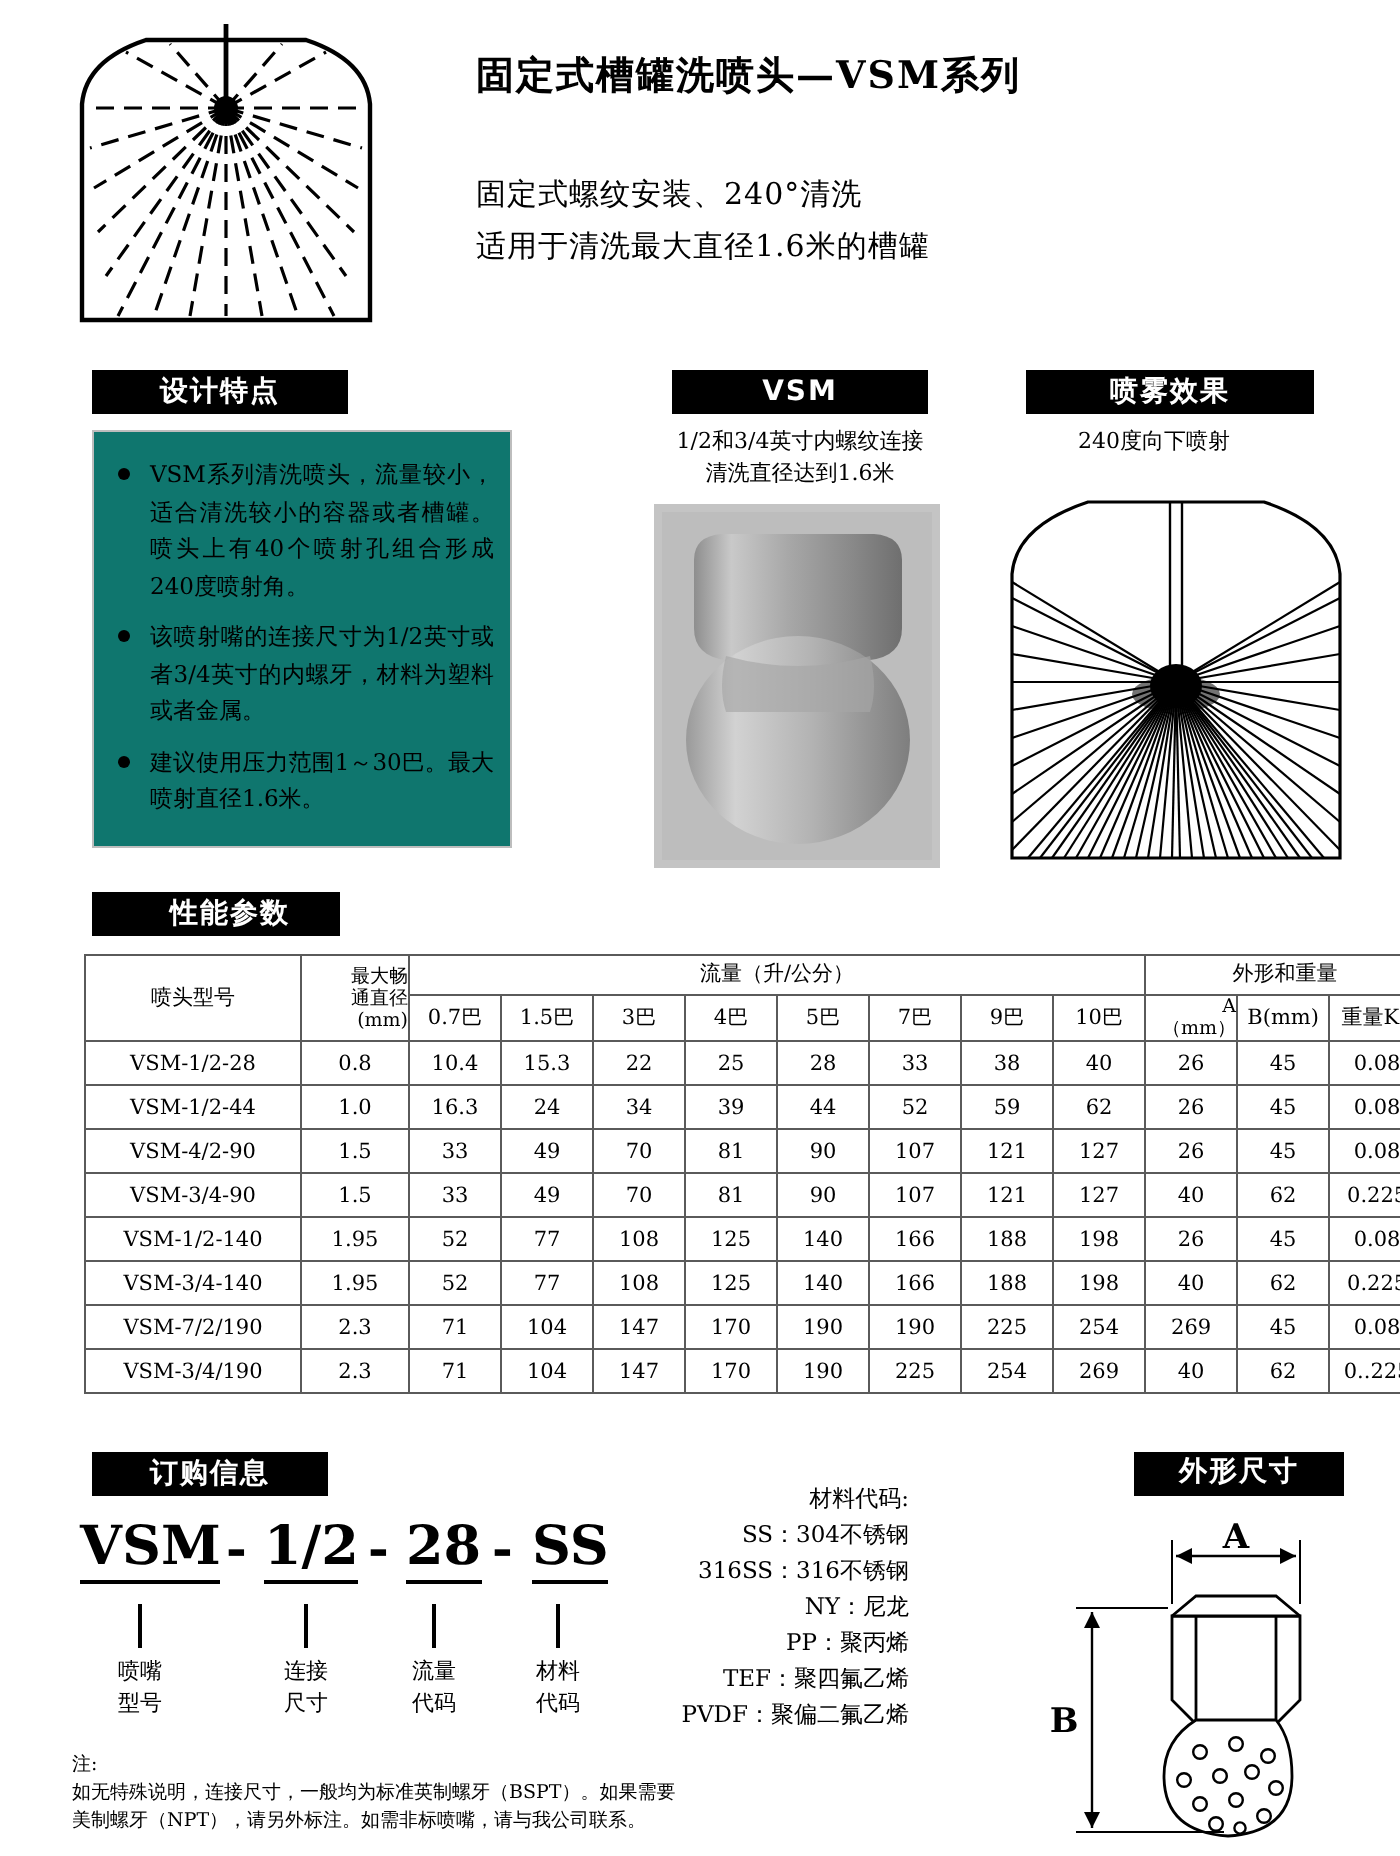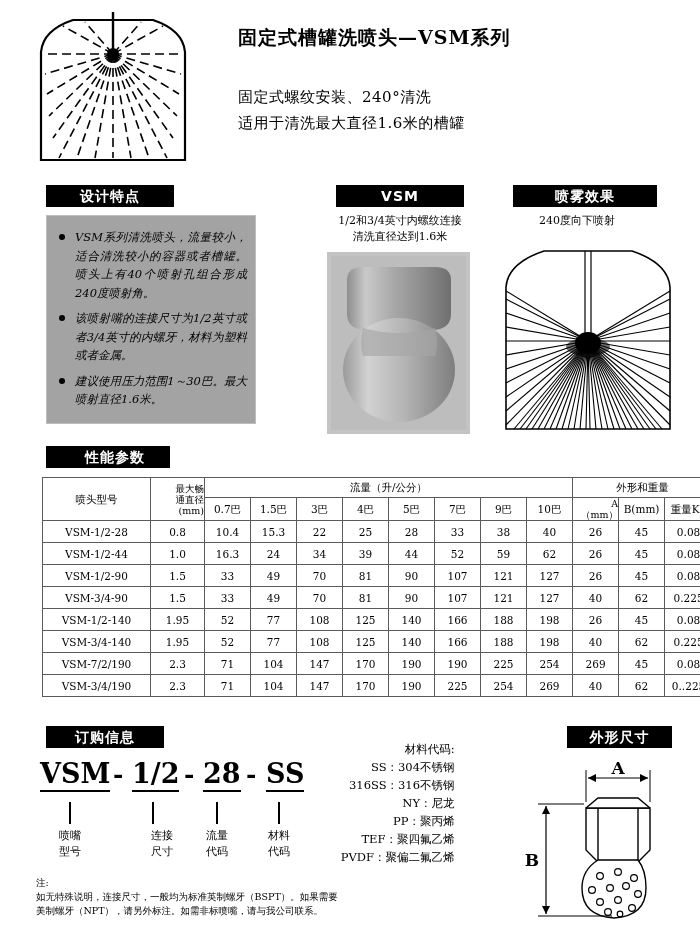--- a/index.html
+++ b/index.html
@@ -28,21 +28,21 @@
   .hdr-sub{
     position:absolute;left:238px;top:84px;
     font-size:15px;line-height:26px;letter-spacing:.5px;
     font-family:"DejaVu Serif","Liberation Serif",serif;
   }
 
   
   .feat-banner{position:absolute;left:46px;top:185px;width:128px;height:22px;font-size:14px;line-height:22px;}
   .feat-box{
     position:absolute;left:46px;top:215px;width:208px;height:207px;
-    border:1px solid #bdbdbd;background:#a3a3a3;font-style:italic;
+    border:1px solid #bdbdbd;background:#0f766e;
   }
   .feat-list{margin:0;padding:12px 8px 0 8px;list-style:none;}
   .feat-list li{
     position:relative;padding-left:20px;margin-bottom:7px;
     font-size:11.5px;line-height:18.5px;text-align:justify;
     font-family:"DejaVu Serif","Liberation Serif",serif;
   }
   .feat-list li:before{
     content:"";position:absolute;left:4px;top:6px;
     width:6px;height:6px;background:#000;border-radius:50%;
@@ -108,21 +108,21 @@
   
   .mat{
     position:absolute;left:326px;top:740px;
     font-size:11.5px;line-height:18px;
     font-family:"DejaVu Serif","Liberation Serif",serif;
   }
   .mat .row{white-space:pre;text-align:right;}
   .mat .k{display:inline-block;width:48px;}
 
   
-  .dim-banner{position:absolute;left:567px;top:726px;width:105px;height:22px;font-size:14px;line-height:22px;}
+  .dim-banner{position:absolute;left:567px;top:726px;width:105px;height:22px;font-size:14px;line-height:22px;font-family:Liberation Serif, serif;}
   .dim-fig{position:absolute;left:520px;top:752px;width:175px;height:172px;}
 
   
   .note{
     position:absolute;left:36px;top:876px;width:340px;
     font-size:9.5px;line-height:14px;
     font-family:"DejaVu Serif","Liberation Serif",serif;
   }
 </style>
 </head>
@@ -340,21 +340,21 @@
           <td>39</td>
           <td>44</td>
           <td>52</td>
           <td>59</td>
           <td>62</td>
           <td>26</td>
           <td>45</td>
           <td>0.08</td>
         </tr>
         <tr>
-          <td>VSM-1/2-90</td>
+          <td>VSM-4/2-90</td>
           <td>1.5</td>
           <td>33</td>
           <td>49</td>
           <td>70</td>
           <td>81</td>
           <td>90</td>
           <td>107</td>
           <td>121</td>
           <td>127</td>
           <td>26</td>
@@ -453,21 +453,21 @@
 
   <div class="ord-lead" style="left:69px;top:802px;height:22px;"></div>
   <div class="ord-lead" style="left:152px;top:802px;height:22px;"></div>
   <div class="ord-lead" style="left:216px;top:802px;height:22px;"></div>
   <div class="ord-lead" style="left:278px;top:802px;height:22px;"></div>
 
   <div class="ord-lbl" style="left:42px;top:828px;">
     <div>喷嘴</div>
     <div>型号</div>
   </div>
-  <div class="ord-lbl" style="left:134px;top:828px;">
+  <div class="ord-lbl" style="left:108px;top:828px;text-align:right;">
     <div>连接</div>
     <div>尺寸</div>
   </div>
   <div class="ord-lbl" style="left:189px;top:828px;">
     <div>流量</div>
     <div>代码</div>
   </div>
   <div class="ord-lbl" style="left:251px;top:828px;">
     <div>材料</div>
     <div>代码</div>

